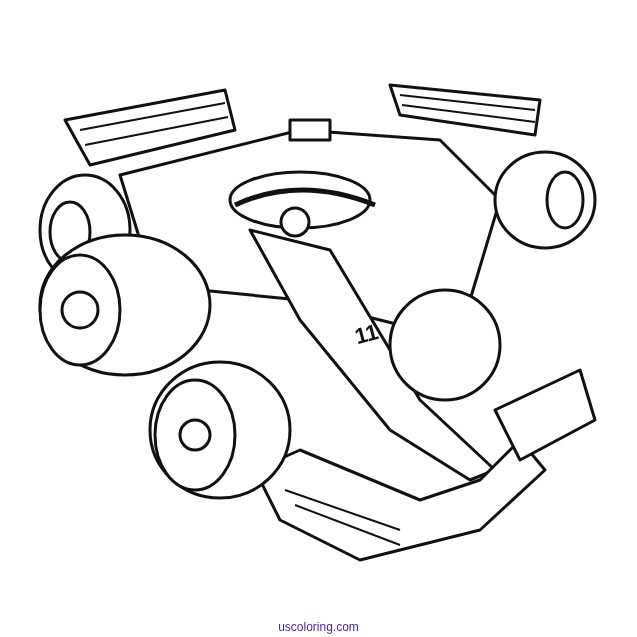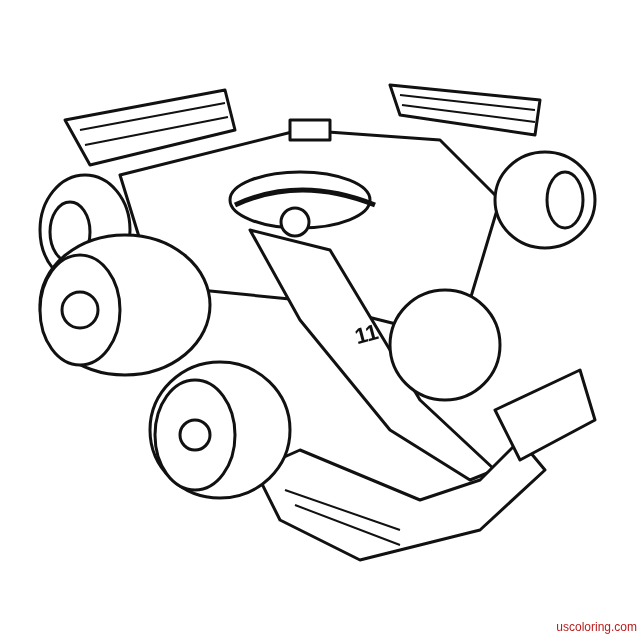--- a/index.html
+++ b/index.html
@@ -1,18 +1,18 @@
 <!DOCTYPE html>
 <html><head>
 <meta charset="utf-8">
 <style>
   html,body{margin:0;padding:0;background:#fff;}
   body{width:637px;height:637px;position:relative;overflow:hidden;font-family:"Liberation Sans",sans-serif;}
   #art{position:absolute;left:0;top:0;width:637px;height:600px;}
-  .wm{position:absolute;left:0;width:637px;top:620px;text-align:right;font-size:12px;color:#b91c1c;}
+  .wm{position:absolute;left:0;width:637px;top:620px;text-align:center;font-size:12px;color:#4c1d95;}
   svg *{vector-effect:non-scaling-stroke;}
 </style>
 </head>
 <body>
 
 <svg id="art" viewBox="0 0 637 600" xmlns="http://www.w3.org/2000/svg">
   <g fill="#fff" stroke="#111" stroke-width="3" stroke-linejoin="round">
 
     <path d="M65 120 L225 90 L235 130 L90 165 Z"></path>
     <path d="M80 130 L225 103 M85 145 L228 117" fill="none" stroke-width="2"></path>

